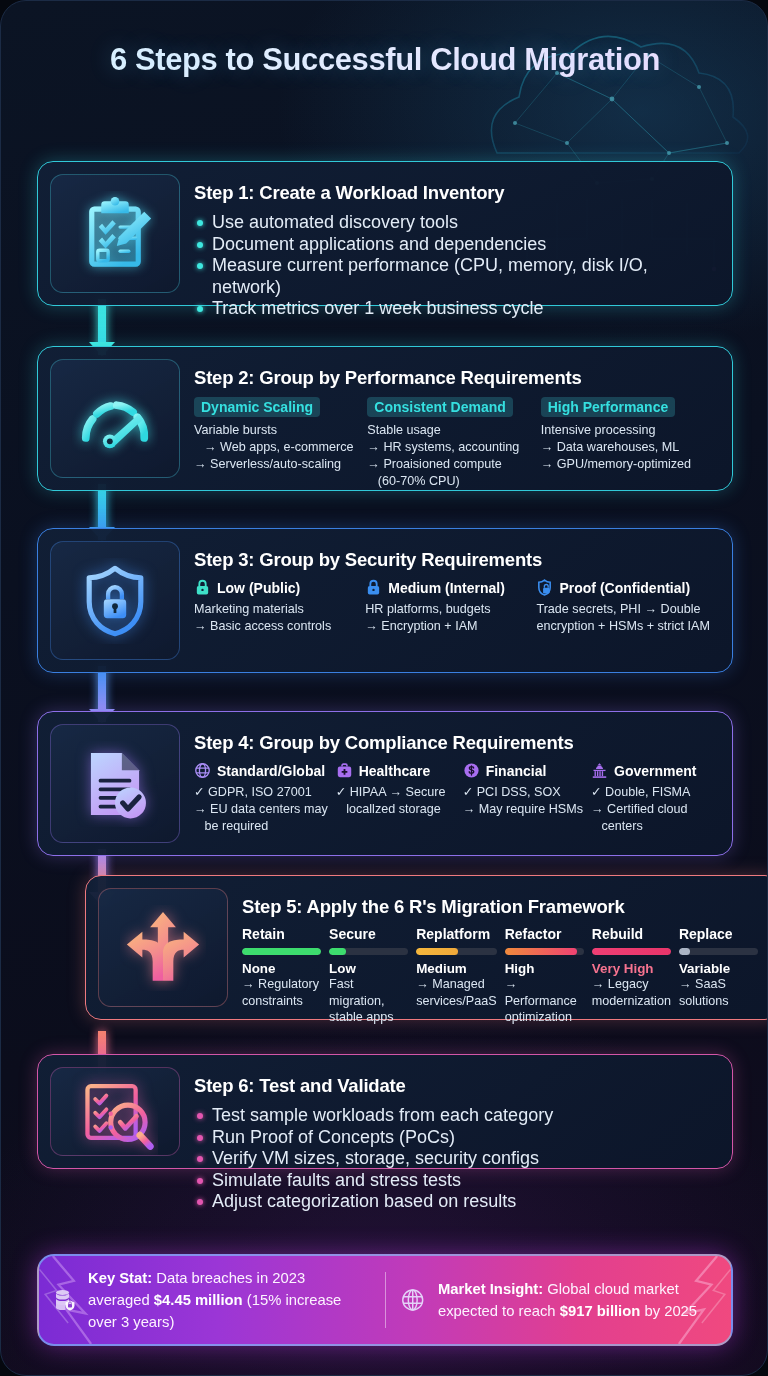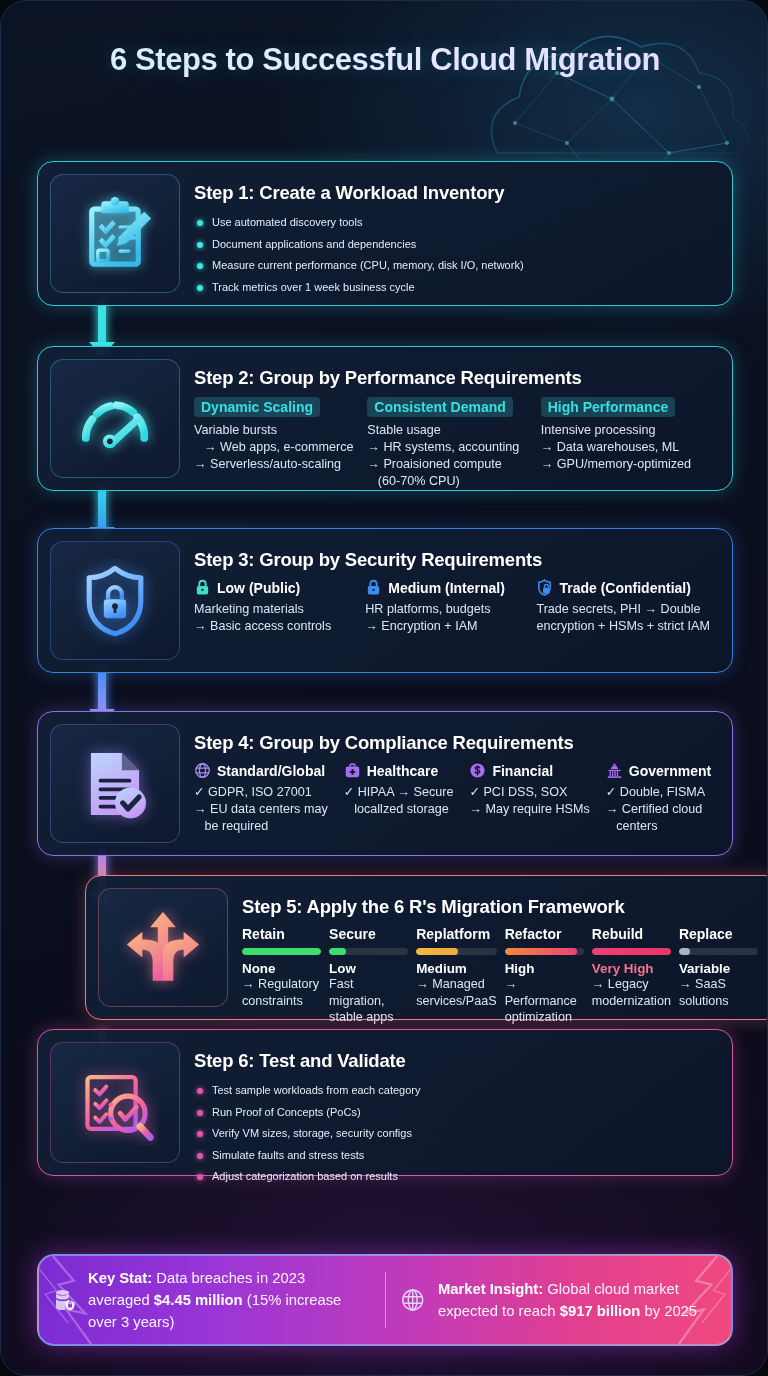--- a/index.html
+++ b/index.html
@@ -54,21 +54,21 @@
     display: flex; align-items: center; justify-content: center;
     margin-right: 10px;
   }
   .body { flex: 1; padding: 8px 10px 4px 4px; }
   .step-title {
     font-size: 18.5px; font-weight: bold; color: #ffffff;
     margin-bottom: 8px; letter-spacing: -0.2px;
   }
   ul.bullets { list-style: none; }
   ul.bullets li {
-    font-size: 11px; color: #e3ecf7; line-height: 21.5px;
+    font-size: 18px; color: #e3ecf7; line-height: 21.5px;
     padding-left: 18px; position: relative;
   }
   ul.bullets li::before {
     content: ""; position: absolute; left: 3px; top: 8px;
     width: 6px; height: 6px; border-radius: 50%;
   }
 
   
   .cols { display: flex; gap: 4px; }
   .col { flex: 1; }
@@ -309,21 +309,21 @@
               <div style="white-space: pre;">→ Encryption + IAM</div>
             </div>
           </div>
           <div class="col">
             <div class="hdr-row">
               <svg class="glyph" width="17" height="17" viewBox="0 0 24 24">
                 <path d="M12 1.5c2.6 2.2 5.2 3 8 3v7.5c0 5.5-3.6 9.2-8 10.5-4.4-1.3-8-5-8-10.5V4.5c2.8 0 5.4-.8 8-3z" fill="none" stroke="#3a8ef0" stroke-width="2.2"></path>
         <rect x="10" y="12.5" width="9" height="8" rx="1.8" fill="#3a8ef0"></rect>
         <path d="M11.8 12.5v-2a2.7 2.7 0 0 1 5.4 0v2" fill="none" stroke="#3a8ef0" stroke-width="1.9"></path>
               </svg>
-              <span class="hdr-label">Trade (Confidential)</span>
+              <span class="hdr-label">Proof (Confidential)</span>
             </div>
             <div class="col-note">
               <div style="white-space: pre;">Trade secrets, PHI → Double</div>
               <div style="white-space: pre;">encryption + HSMs + strict IAM</div>
             </div>
           </div>
         </div>
     </div>
   </div>
 
@@ -345,21 +345,21 @@
             <rect x="31" y="64" width="38" height="4.4" rx="2"></rect>
               <rect x="31" y="74" width="24" height="4.4" rx="2"></rect>
           </g>
           <circle cx="68" cy="72" r="18" fill="url(#g4)"></circle>
           <path d="M59 72l6 7 13-14" fill="none" stroke="#1a2340" stroke-width="6" stroke-linecap="round" stroke-linejoin="round"></path>
         </g>
       </svg>
     </div>
     <div class="body">
       <div class="step-title">Step 4: Group by Compliance Requirements</div>
-      <div class="cols" id="s4cols" style="gap:16px;">
+      <div class="cols" id="s4cols" style="gap:8px;">
           <div class="col">
             <div class="hdr-row">
               <svg class="glyph" width="17" height="17" viewBox="0 0 24 24">
                 <g fill="none" stroke="#a98df5" stroke-width="1.9">
                   <circle cx="12" cy="12" r="9.5"></circle>
         <ellipse cx="12" cy="12" rx="4.3" ry="9.5"></ellipse>
                   <path d="M2.8 8.6h18.4M2.8 15.4h18.4"></path>
                 </g>
               </svg>
               <span class="hdr-label">Standard/Global</span>
@@ -506,21 +506,21 @@
             <div class="r-level" style="color: rgb(255, 255, 255);">Variable</div>
             <div class="r-desc">
               <div>→ SaaS</div>
               <div>solutions</div>
             </div>
           </div>
         </div>
     </div>
   </div>
 
-  <div class="step" style="top:1028px;height:147px;border:1.6px solid #d456a8;box-shadow:0 0 18px rgba(212,86,168,0.30);">
+  <div class="step" style="top:1053px;height:115px;border:1.6px solid #d456a8;box-shadow:0 0 18px rgba(212,86,168,0.30);">
     <div class="icon-box" style="border:1px solid rgba(215,95,180,0.35);">
       <svg viewBox="0 0 100 100" width="86" height="86">
         <defs>
             <linearGradient id="g6" x1="0.1" y1="0" x2="0.8" y2="1">
           <stop offset="0%" stop-color="#fbb089"></stop>
               <stop offset="55%" stop-color="#f2609e"></stop>
           <stop offset="100%" stop-color="#b05ef0"></stop>
             </linearGradient>
           </defs>
         <g fill="none" stroke="url(#g6)" stroke-width="5" style="filter:drop-shadow(0 0 8px rgba(235,100,175,.6))">

